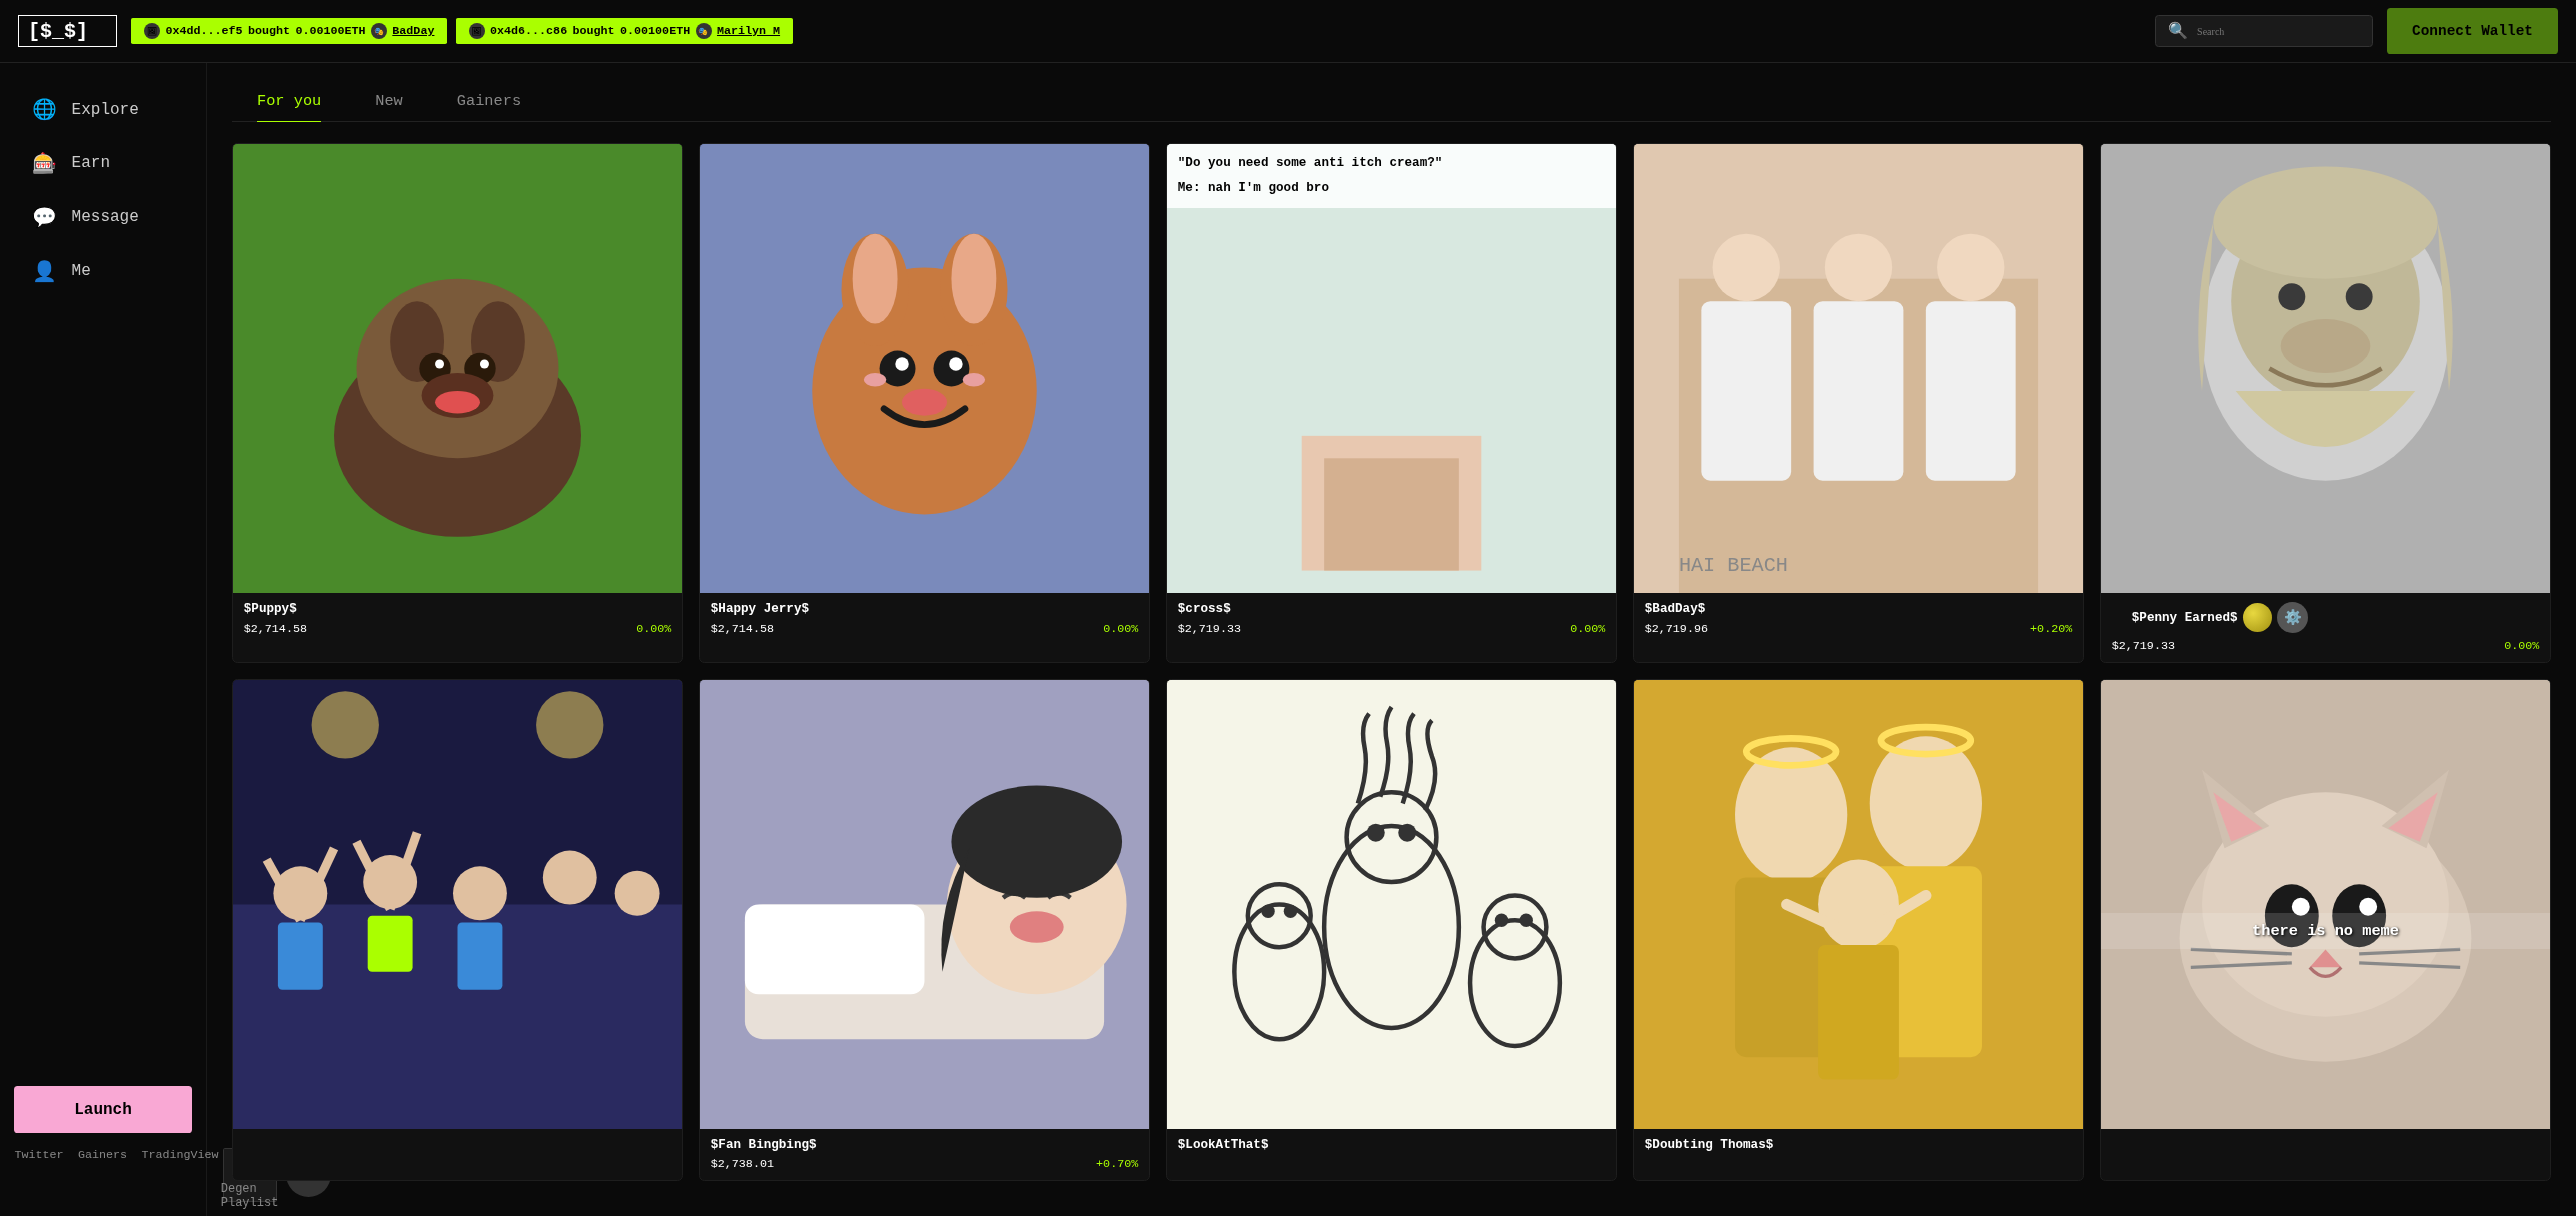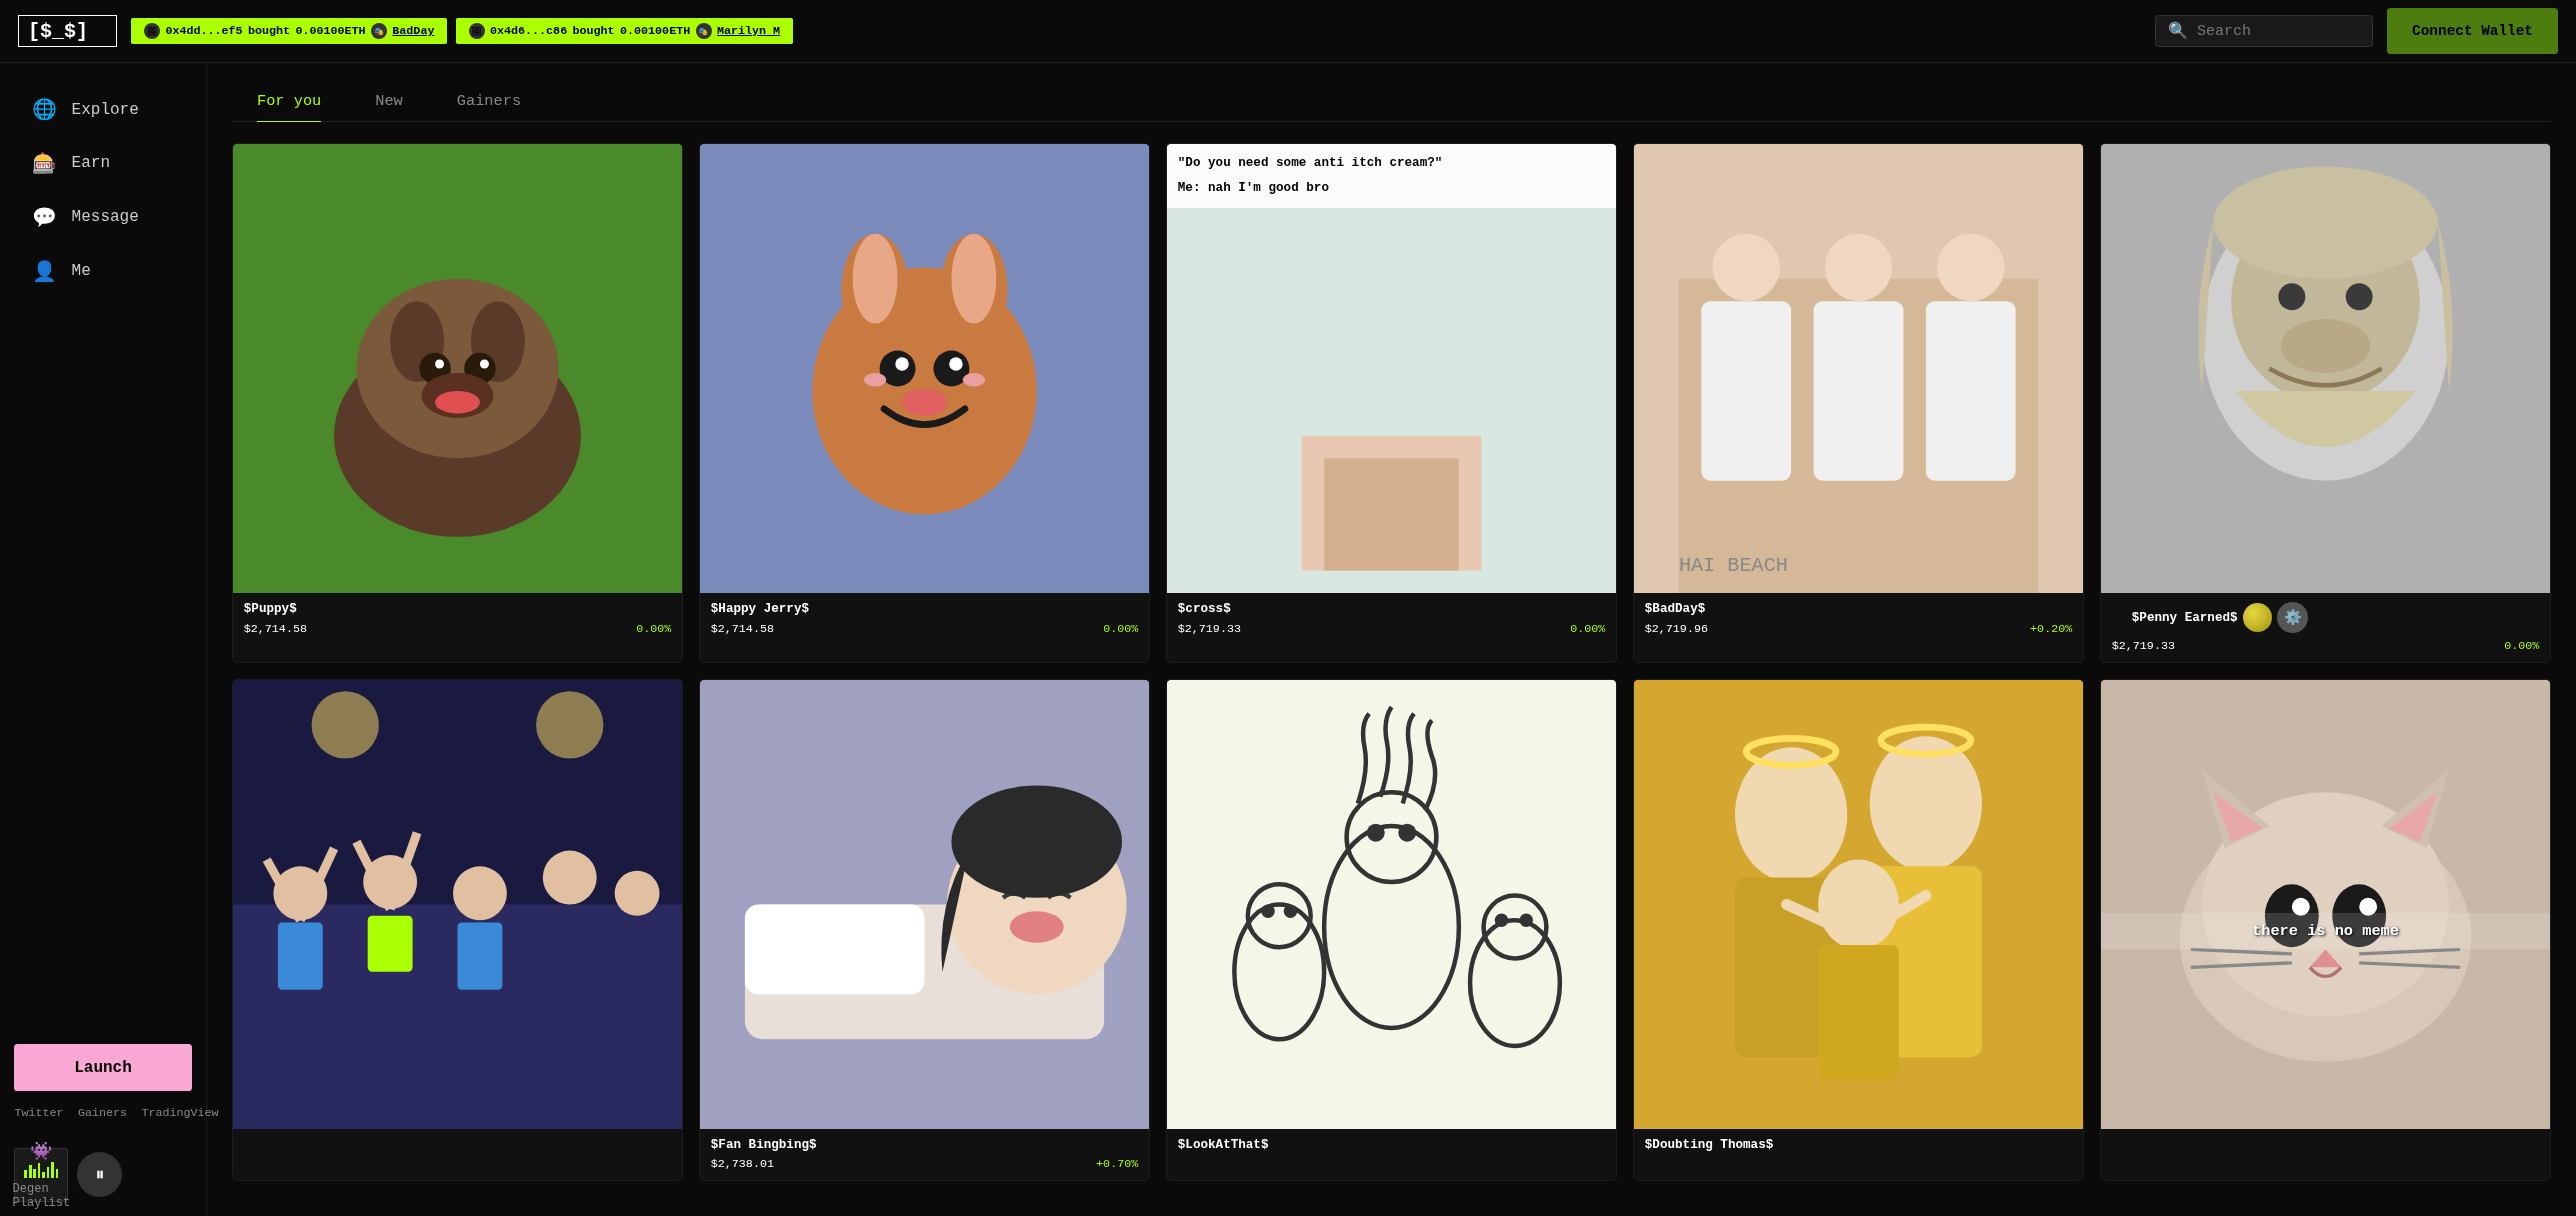--- a/index.html
+++ b/index.html
@@ -74,22 +74,22 @@
       border-radius: 3.6px;
       padding: 5.4px 12.6px;
       gap: 9px;
       min-width: 216px;
     }
     .search-wrap input {
       background: transparent;
       border: none;
       outline: none;
       color: #aaa;
-      font-family: Liberation Mono, monospace;
-      font-size: 15px;
+      font-family: Liberation Serif, serif;
+      font-size: 10px;
       width: 162px;
     }
     .connect-btn {
       background: #4d7c0f;
       color: #000;
       border: none;
       border-radius: 3.6px;
       padding: 15px 25px;
       font-size: 14.4px;
       font-weight: bold;
@@ -146,22 +146,22 @@
       padding: 14.4px;
       font-size: 16px;
       font-weight: bold;
       font-family: 'Courier New', monospace;
       cursor: pointer;
       text-align: center;
     }
     .sidebar-footer {
       padding: 14.4px 14.4px 0 14.4px;
       display: flex;
-      flex-direction: column;
-      gap: 28px;
+      flex-direction: row;
+      gap: 4px;
     }
     .footer-links {
       display: flex;
       gap: 14.4px;
       font-size: 11.7px;
       color: #888;
     }
     .footer-links span { cursor: pointer; }
     .player-area {
       display: flex;

